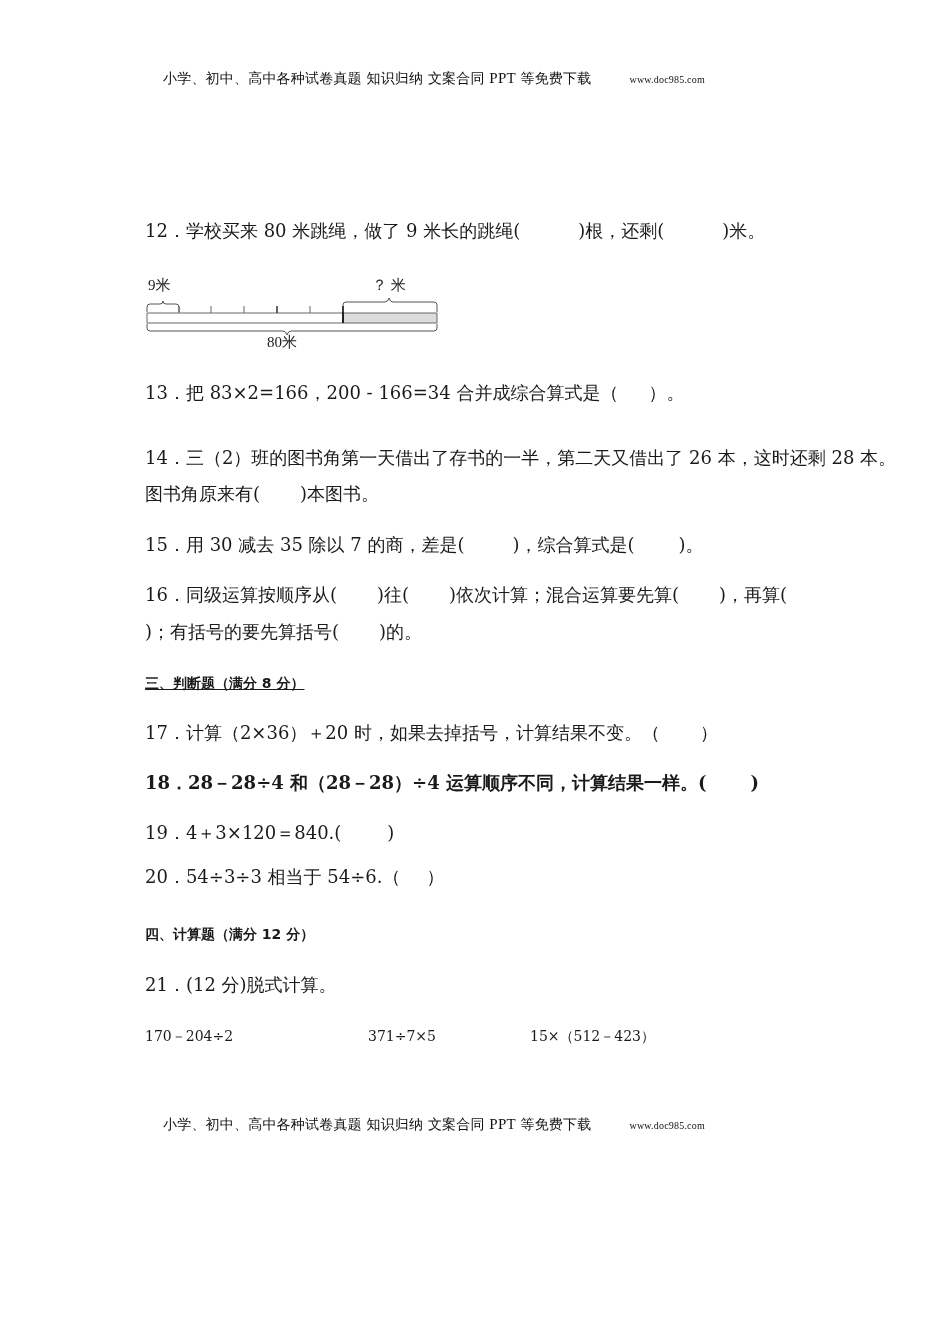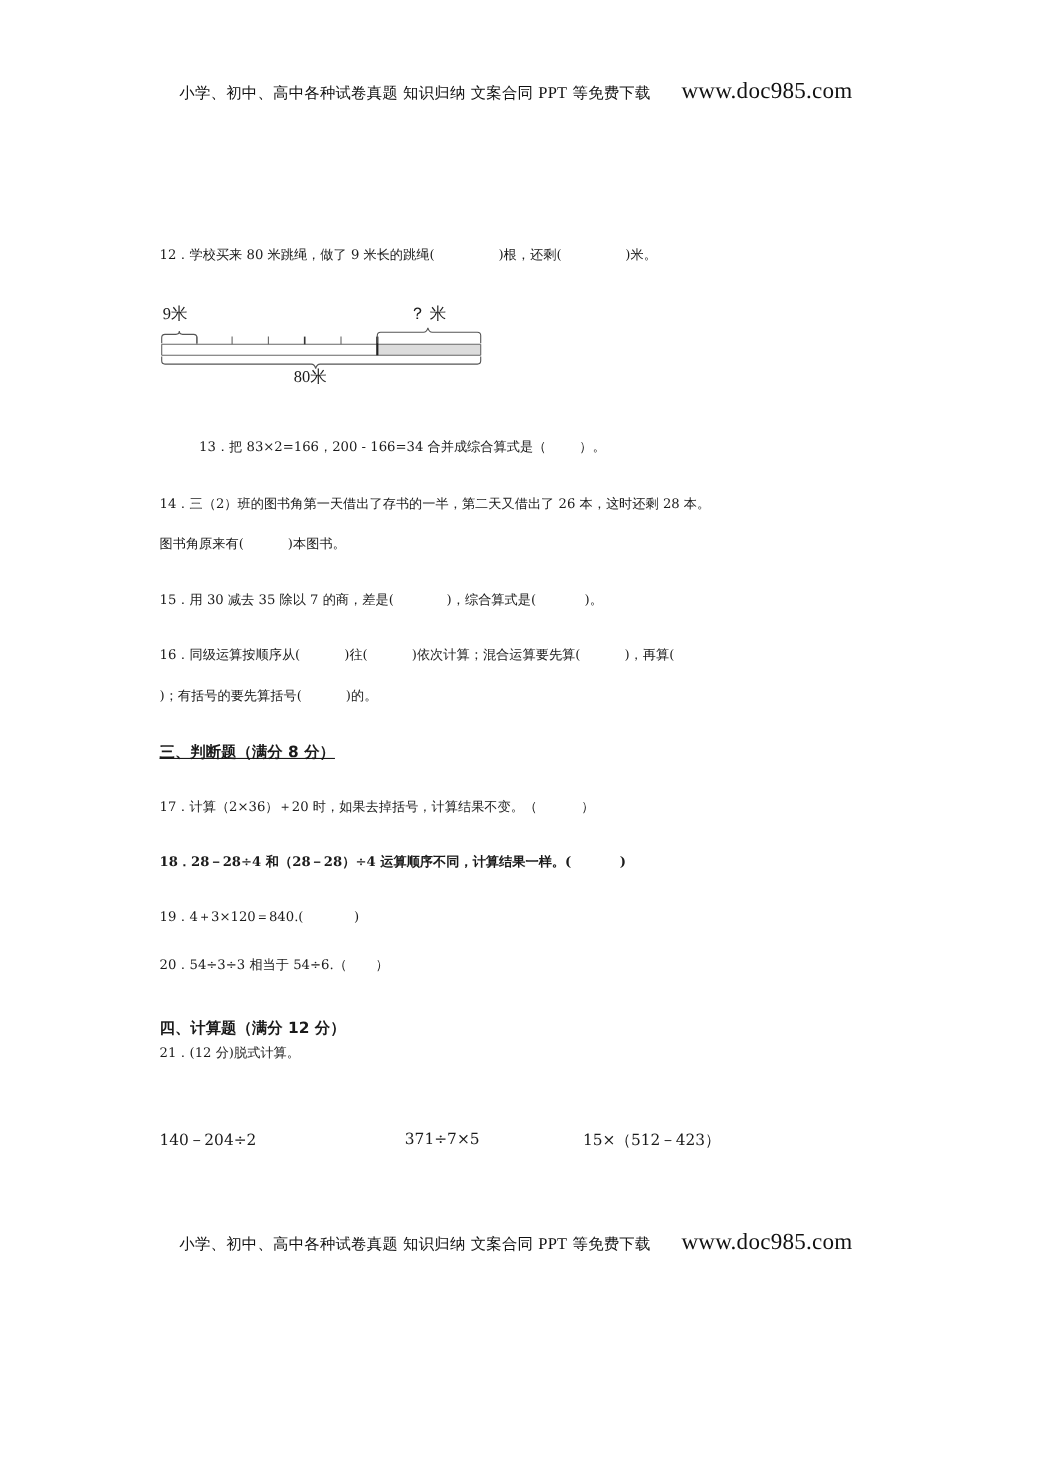--- a/index.html
+++ b/index.html
@@ -21,32 +21,32 @@
       width: 640px;
       font-size: 14px;
       white-space: nowrap;
       color: #111;
       letter-spacing: 0.2px;
     }
     .header-line { top: 70px; }
     .footer-line { top: 1116px; }
     .header-line .site, .footer-line .site {
       font-family: "Liberation Serif", "DejaVu Serif", serif;
-      font-size: 21px;
-      margin-left: 28px;
+      font-size: 10px;
+      margin-left: 38px;
     }
     .header-line .ppt, .footer-line .ppt {
       font-family: "Liberation Serif", "DejaVu Serif", serif;
       font-size: 15px;
     }
 
     .q {
       position: absolute;
       left: 145px;
-      font-size: 12px;
+      font-size: 18px;
       white-space: nowrap;
       line-height: 18px;
     }
     .section-title {
       position: absolute;
       left: 145px;
       font-size: 14px;
       font-weight: bold;
       white-space: nowrap;
       font-family: "DejaVu Sans", "Liberation Sans", sans-serif;
@@ -112,21 +112,21 @@
 
     <path d="M203,42 L203,35 Q203,32 206,32 L245,32 Q248,32 249,28 Q250,32 253,32 L294,32 Q297,32 297,35 L297,42" fill="none" stroke="#555" stroke-width="1"></path>
 
     <path d="M7,54 L7,58 Q7,61 10,61 L143,61 Q146,61 147,65 Q148,61 151,61 L294,61 Q297,61 297,58 L297,54" fill="none" stroke="#555" stroke-width="1"></path>
   </svg>
   <span style="position:absolute; left:8px; top:6px; font-size:15px; font-family:'Liberation Serif','DejaVu Serif',serif;text-align:center;">9米</span>
   <span style="position:absolute; left:232px; top:6px; font-size:15px; font-family:'Liberation Serif','DejaVu Serif',serif; white-space:nowrap;">？ 米</span>
   <span style="position:absolute; left:127px; top:63px; font-size:15px; font-family:'Liberation Serif','DejaVu Serif',serif;">80米</span>
 </div>
 
-<div class="q" style="top:397px;margin-left:36px;">
+<div class="q" style="top:384px;">
   <span>13．把 83×2=166，200 - 166=34 合并成综合算式是（</span><span class="blank" style="width:30px;"></span><span>）。</span>
 </div>
 
 <div class="q" style="top:449px;">
   <span>14．三（2）班的图书角第一天借出了存书的一半，第二天又借出了 26 本，这时还剩 28 本。</span>
 </div>
 <div class="q" style="top:485px;">
   <span>图书角原来有(</span><span class="blank" style="width:40px;"></span><span>)本图书。</span>
 </div>
 
@@ -154,25 +154,25 @@
 <div class="q" style="top:824px;">
   <span>19．4＋3×120＝840.(</span><span class="blank" style="width:46px;"></span><span>)</span>
 </div>
 
 <div class="q" style="top:868px;">
   <span>20．54÷3÷3 相当于 54÷6.（</span><span class="blank" style="width:26px;"></span><span>）</span>
 </div>
 
 <div class="section-title" style="top:926px;">四、计算题（满分 12 分）</div>
 
-<div class="q" style="top:948px;">
+<div class="q" style="top:976px;">
   <span>21．(12 分)脱式计算。</span>
 </div>
 
 <div class="calc-row">
-  <span style="left:0px;">140－204÷2</span>
+  <span style="left:0px;">170－204÷2</span>
   <span style="left:191px;margin-left:32px;">371÷7×5</span>
   <span style="left:385px;">15×（512－423）</span>
 </div>
 
 <div class="footer-line">
   <span>小学、初中、高中各种试卷真题 知识归纳 文案合同 </span><span class="ppt">PPT</span><span> 等免费下载</span><span class="site">www.doc985.com</span>
 </div>
 
 </body></html>

